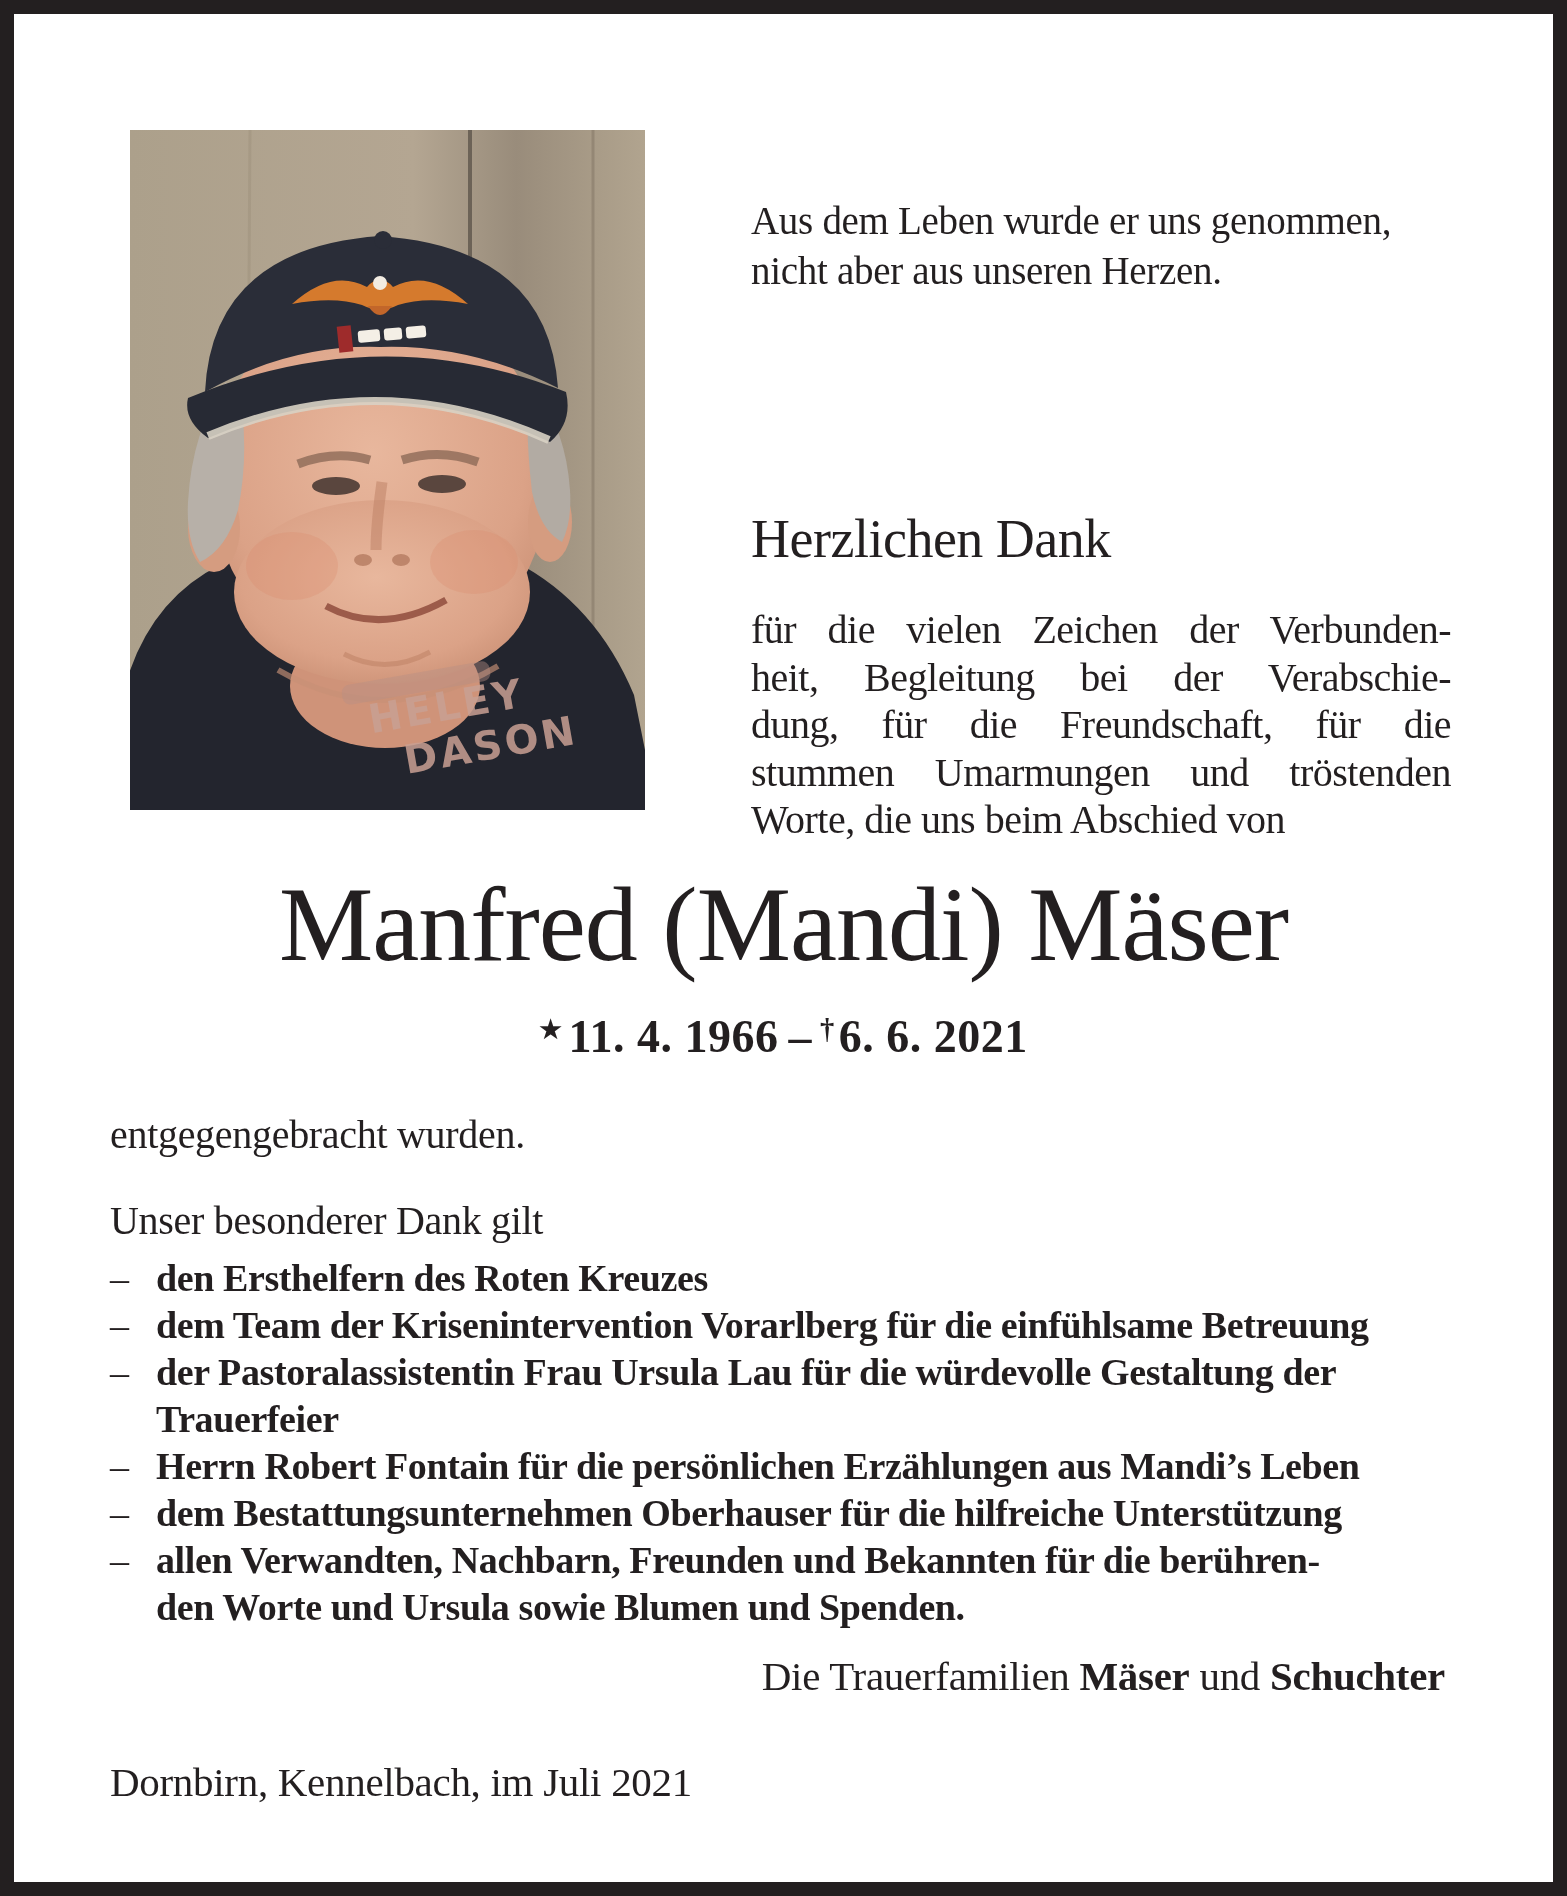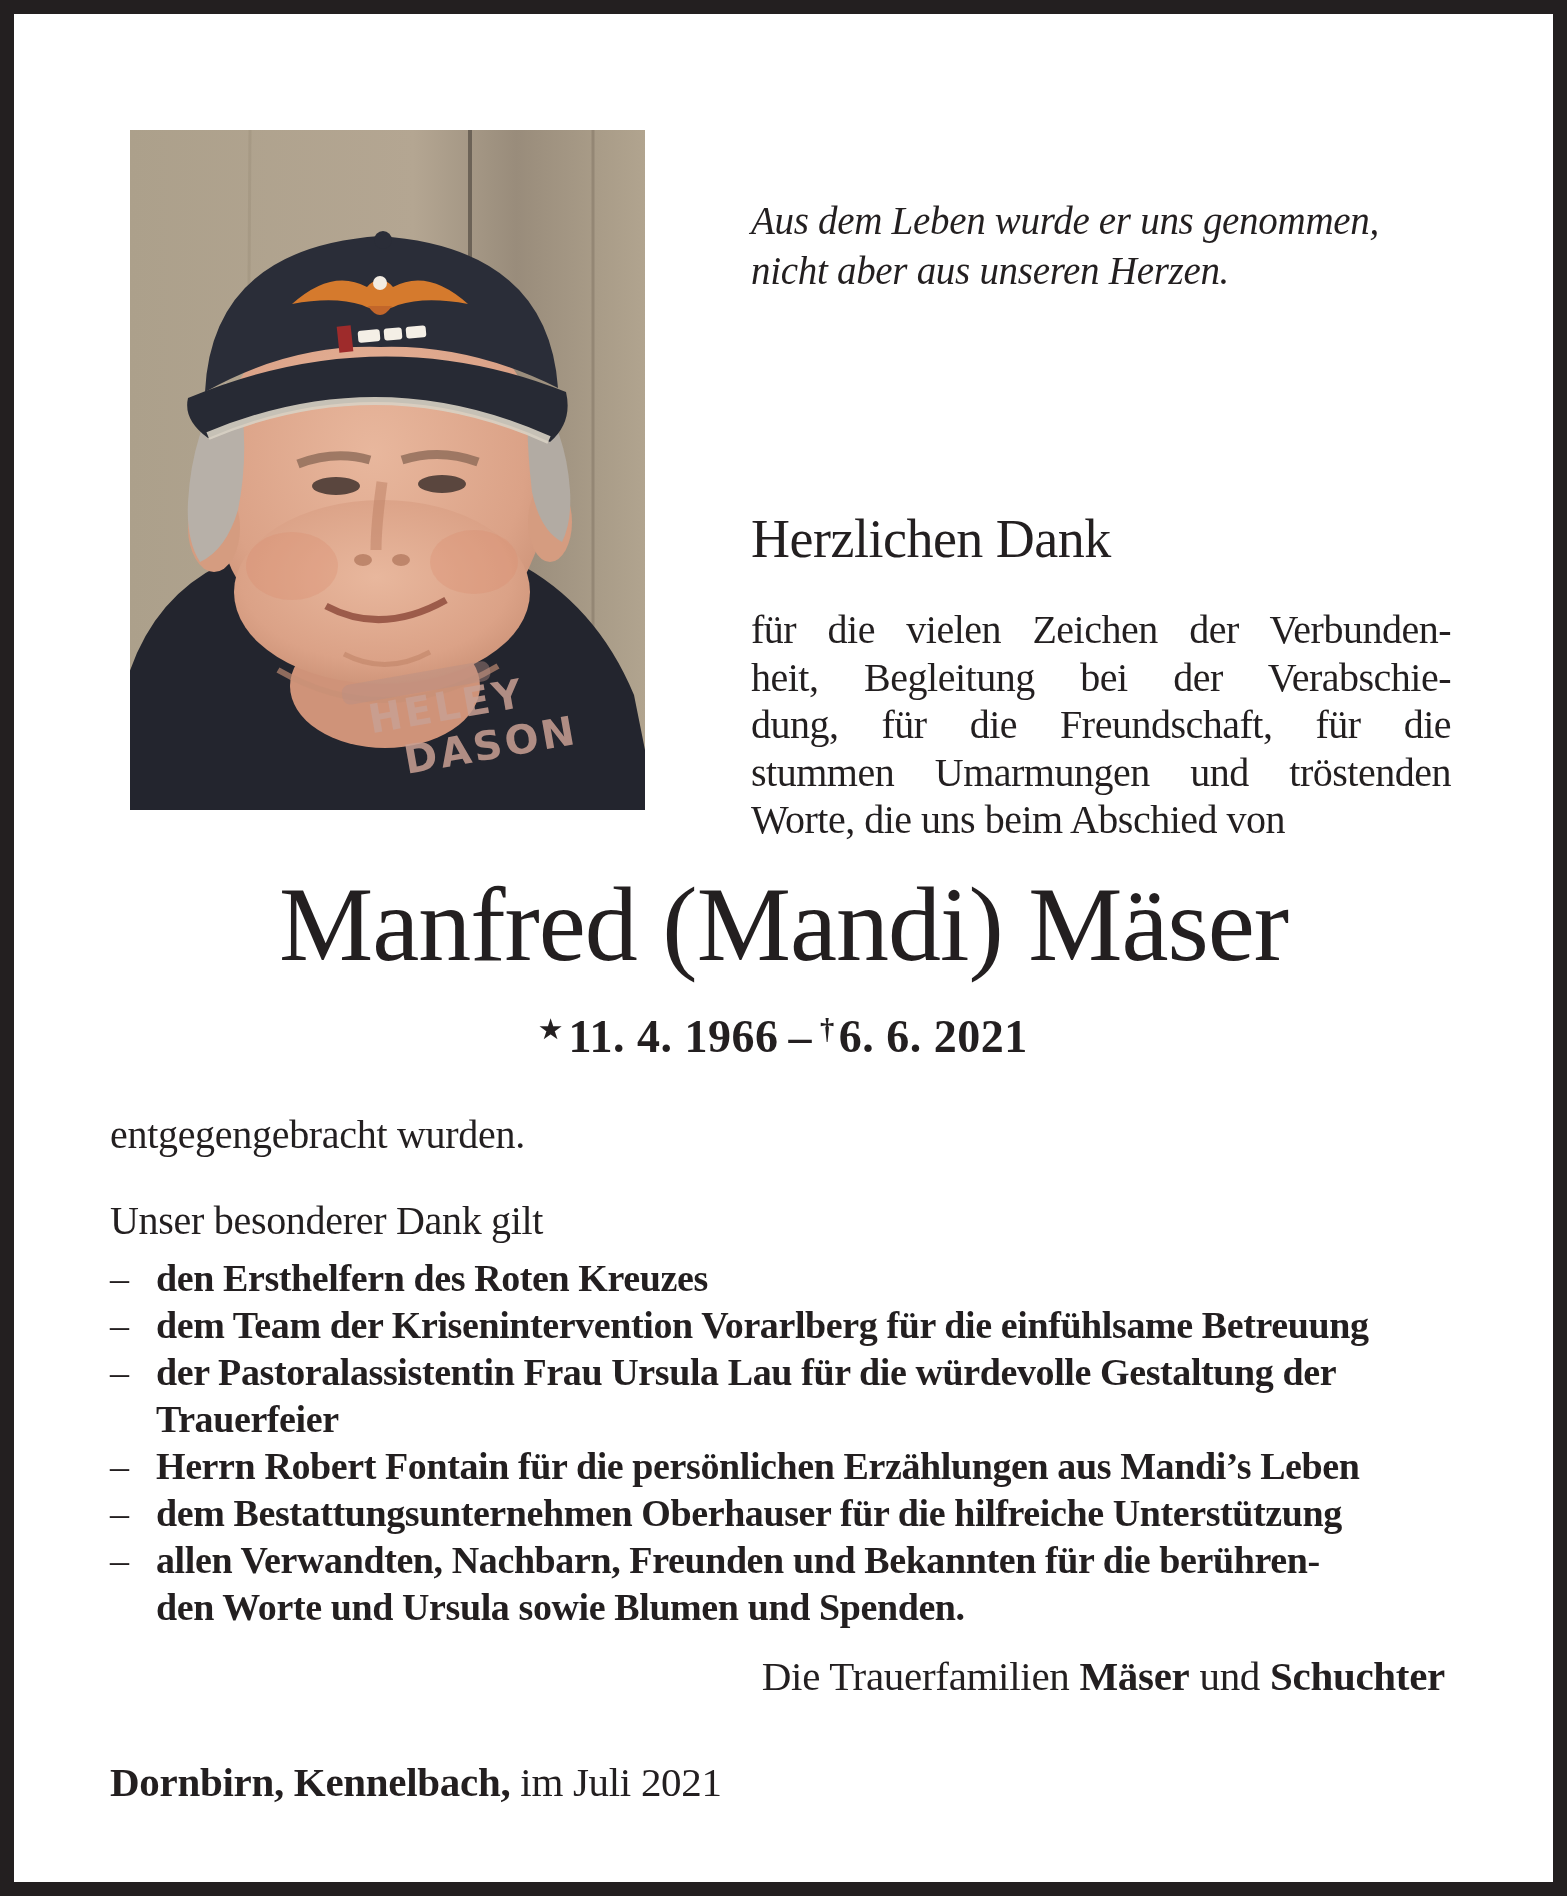--- a/index.html
+++ b/index.html
@@ -5,21 +5,21 @@
   html,body{margin:0;padding:0;background:#ffffff;}
   body{width:1567px;height:1896px;font-family:"Liberation Serif","DejaVu Serif",serif;color:#231f20;}
   .sheet{position:relative;width:1567px;height:1896px;box-sizing:border-box;
          border:14px solid #231f20;background:#ffffff;overflow:hidden;}
   .abs{position:absolute;}
 
   
   .photo{left:116px;top:116px;width:515px;height:680px;display:block;}
 
   
-  .quote{left:737px;top:182px;font-style:italic;font-size:39px;line-height:50px;letter-spacing:-0.3px;}
+  .quote{left:737px;top:182px;font-size:39px;line-height:50px;letter-spacing:-0.3px;}
 
   
   .thanks-heading{left:737px;top:494px;font-size:54px;letter-spacing:-0.5px;}
 
   
   .thanks-para{left:737px;top:592px;width:700px;font-size:40px;line-height:47.5px;letter-spacing:-0.5px;}
   .para-line{text-align:justify;text-align-last:justify;}
   .para-line.last{text-align-last:auto;}
 
   
@@ -36,21 +36,21 @@
   .list{left:96px;top:1241px;width:1360px;font-size:38px;line-height:47px;letter-spacing:-0.4px;}
   .li{display:flex;}
   .li .dash{width:46px;flex:0 0 46px;}
   .li .li-text{flex:1;font-weight:bold;}
   .li .li-line{display:block;}
 
   .family{right:108px;top:1638px;font-size:41px;text-align:right;letter-spacing:-0.3px;}
   .family .b{font-weight:bold;}
 
   .footer{left:96px;top:1744px;font-size:41px;letter-spacing:-0.3px;}
-  .footer .b{font-weight:bold;margin-top:36px;}
+  .footer .b{font-weight:normal;margin-top:36px;}
 </style>
 </head>
 <body>
 
 <div class="sheet">
 
   <svg class="abs photo" viewBox="0 0 515 680" preserveAspectRatio="none" aria-hidden="true">
     <defs>
       <radialGradient id="skin" cx="48%" cy="42%" r="65%">
         <stop offset="0%" stop-color="#e8b79d"></stop>

